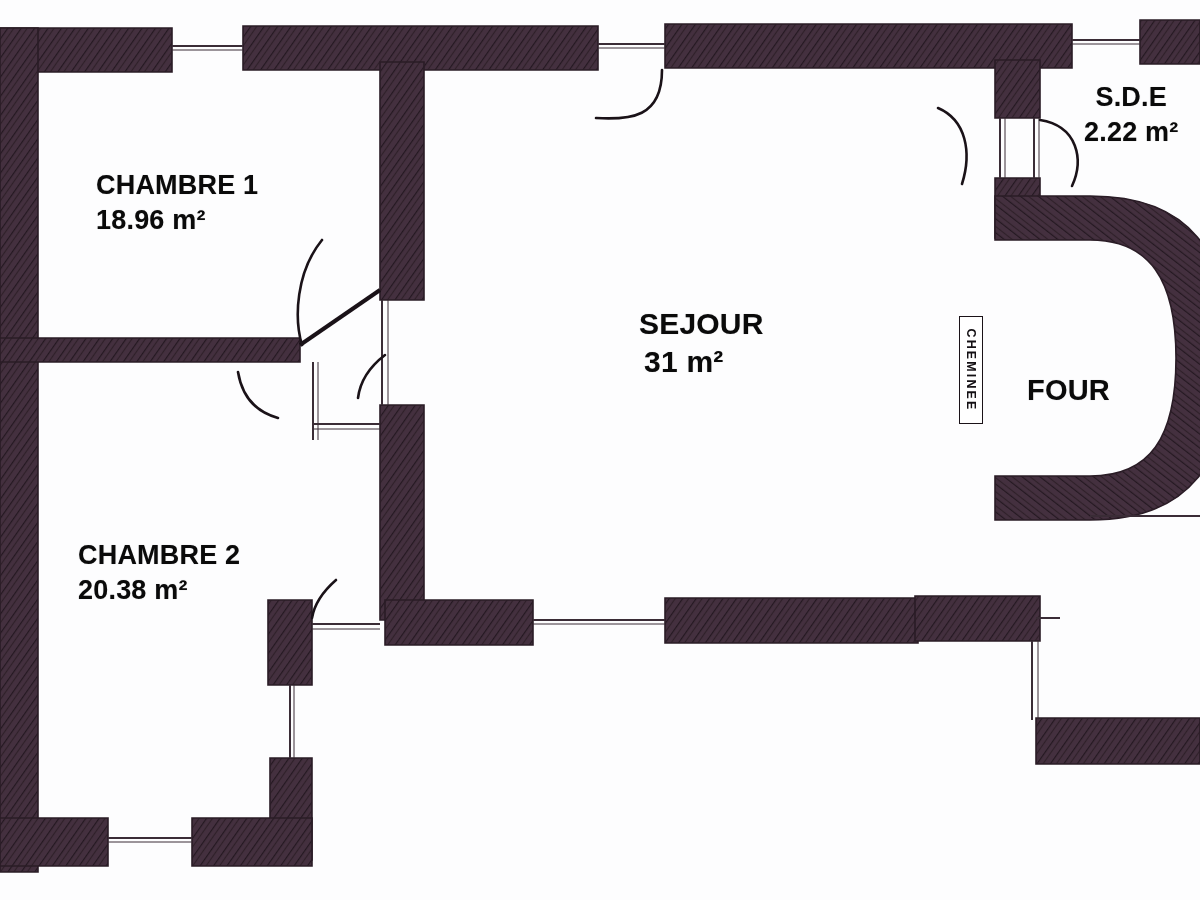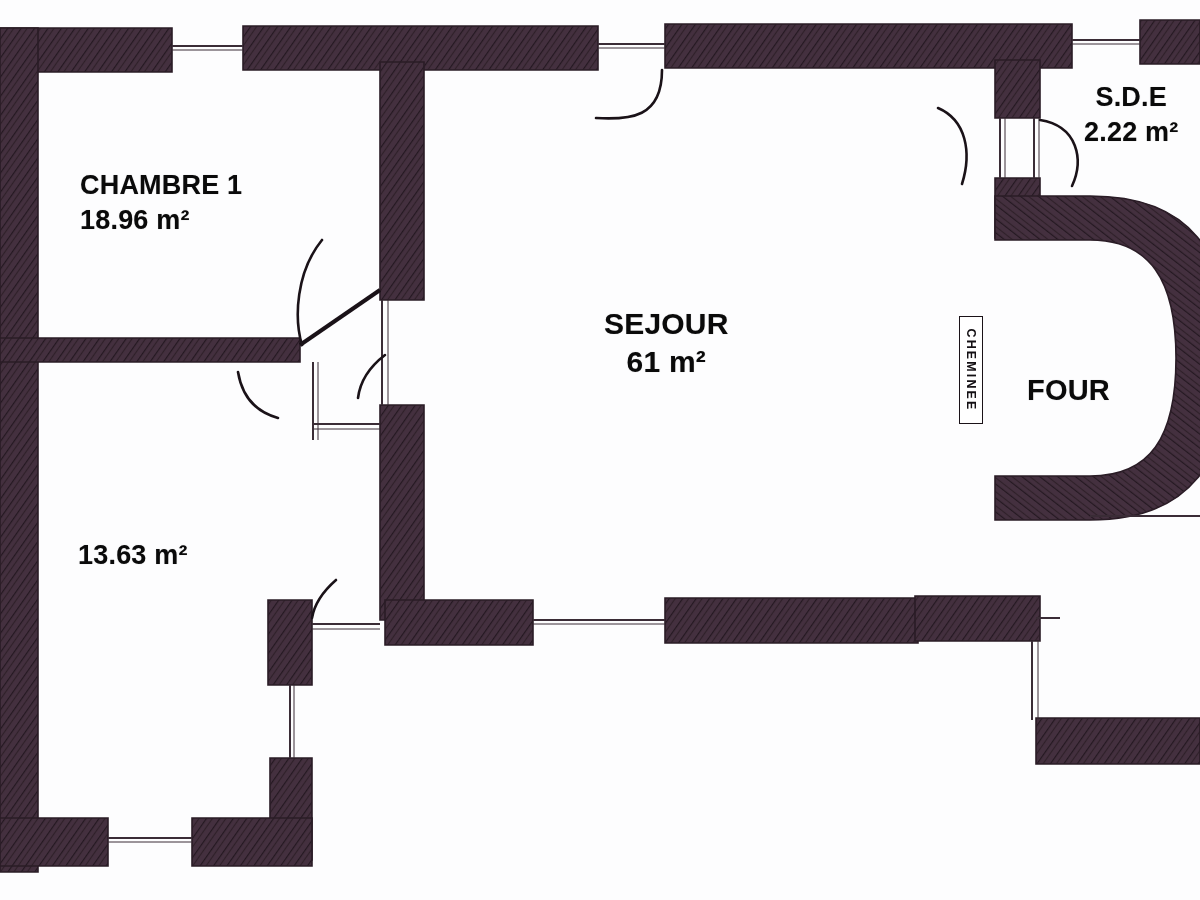--- a/index.html
+++ b/index.html
@@ -37,26 +37,26 @@
     text-shadow: 0 0 1px rgba(0,0,0,0.25);
   }
   .room-label .rl-name {
     display: block;
     font-size: 27px;
   }
   .room-label .rl-area {
     display: block;
     font-size: 27px;
   }
-  .room-label.big .rl-name { font-size: 30px; }
+  .room-label.big .rl-name { font-size: 30px; margin-left: 35px; }
   .room-label.big .rl-area { font-size: 30px; }
   .room-label.center { text-align: center; }
 
   #label-sejour { left: 604px; top: 305px; }
-  #label-chambre1 { left: 80px; top: 168px; }
+  #label-chambre1 { left: 96px; top: 168px; }
   #label-chambre2 { left: 78px; top: 538px; }
   #label-sde { left: 1084px; top: 80px; }
   #label-cuisine { left: 1066px; top: 568px; }
   #label-four { left: 1027px; top: 352px; }
   #label-four .rl-name { font-size: 29px; margin-top: 20px; }
 
   .cheminee-box {
     position: absolute;
     left: 959px;
     top: 316px;
@@ -204,26 +204,27 @@
     </g>
 
   </svg>
 
   <div class="room-label" id="label-chambre1">
     <span class="rl-name">CHAMBRE 1</span>
     <span class="rl-area">18.96 m²</span>
   </div>
 
   <div class="room-label" id="label-chambre2">
-    <span class="rl-area">13.63 m²</span>
+    <span class="rl-name">CHAMBRE 2</span>
+    <span class="rl-area">20.38 m²</span>
   </div>
 
   <div class="room-label big center" id="label-sejour">
     <span class="rl-name">SEJOUR</span>
-    <span class="rl-area">61 m²</span>
+    <span class="rl-area">31 m²</span>
   </div>
 
   <div class="room-label center" id="label-sde">
     <span class="rl-name">S.D.E</span>
     <span class="rl-area">2.22 m²</span>
   </div>
 
 
   <div class="room-label" id="label-four">
     <span class="rl-name">FOUR</span>

